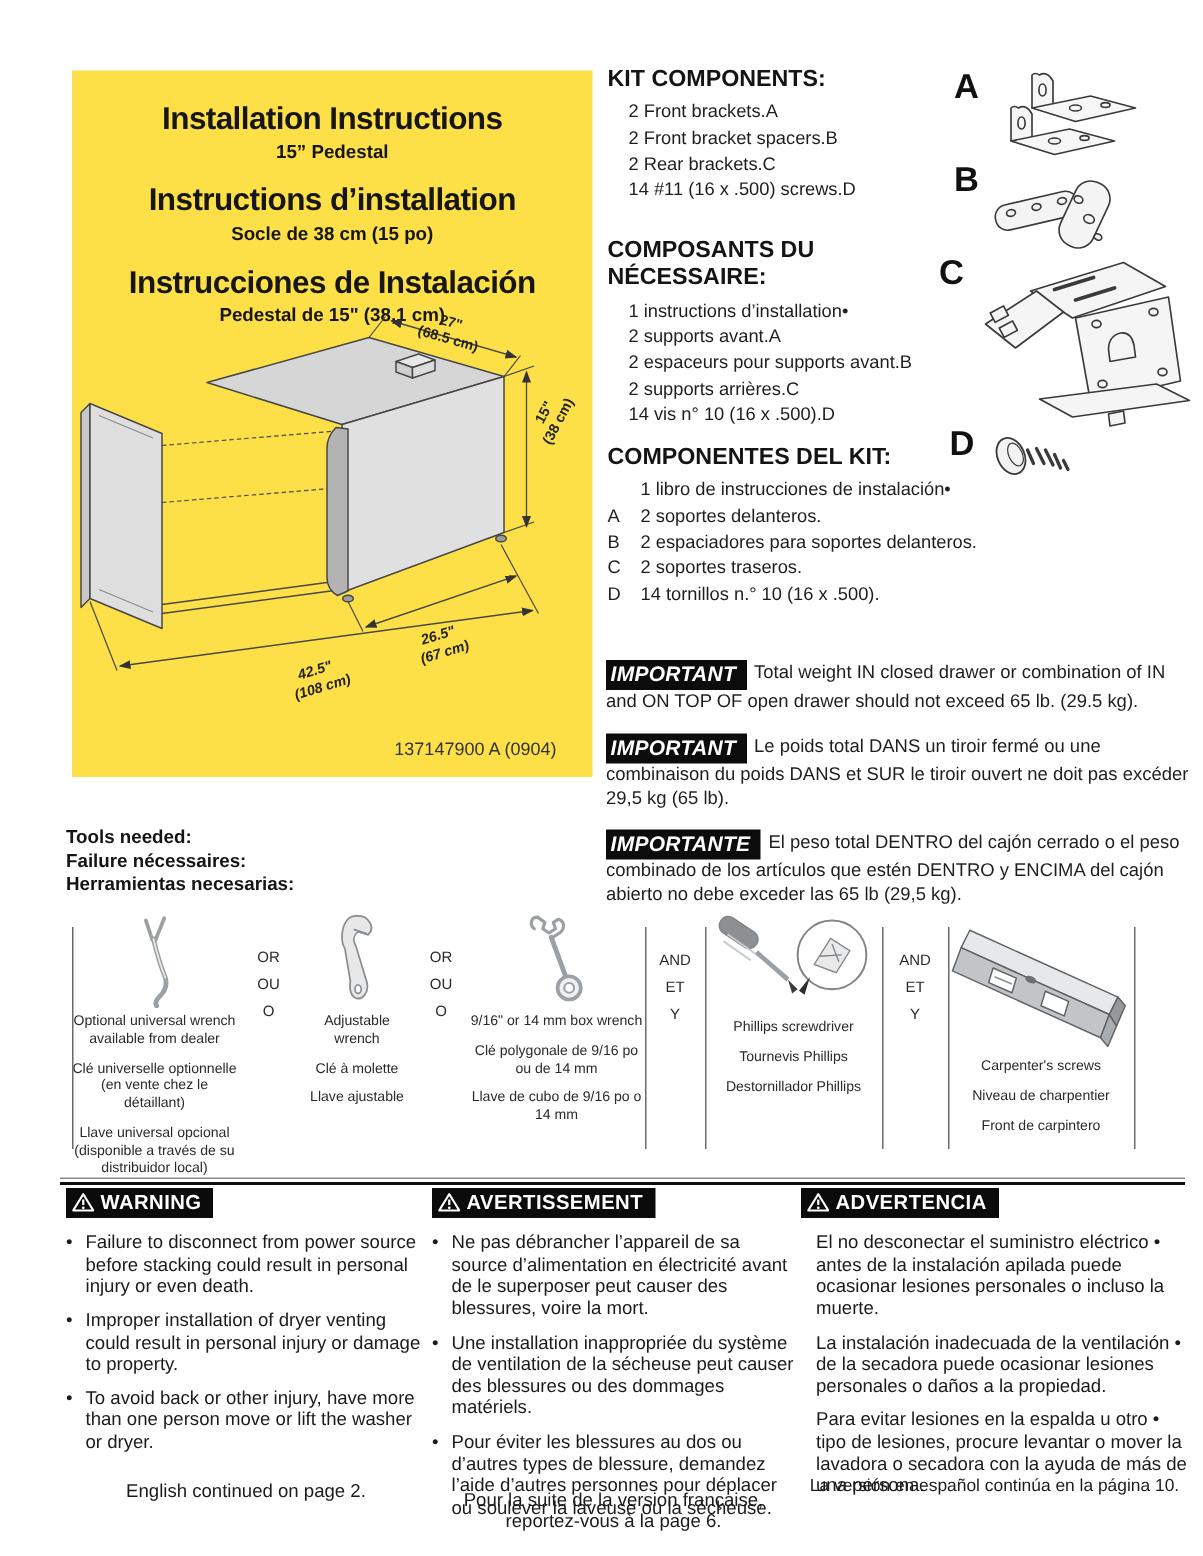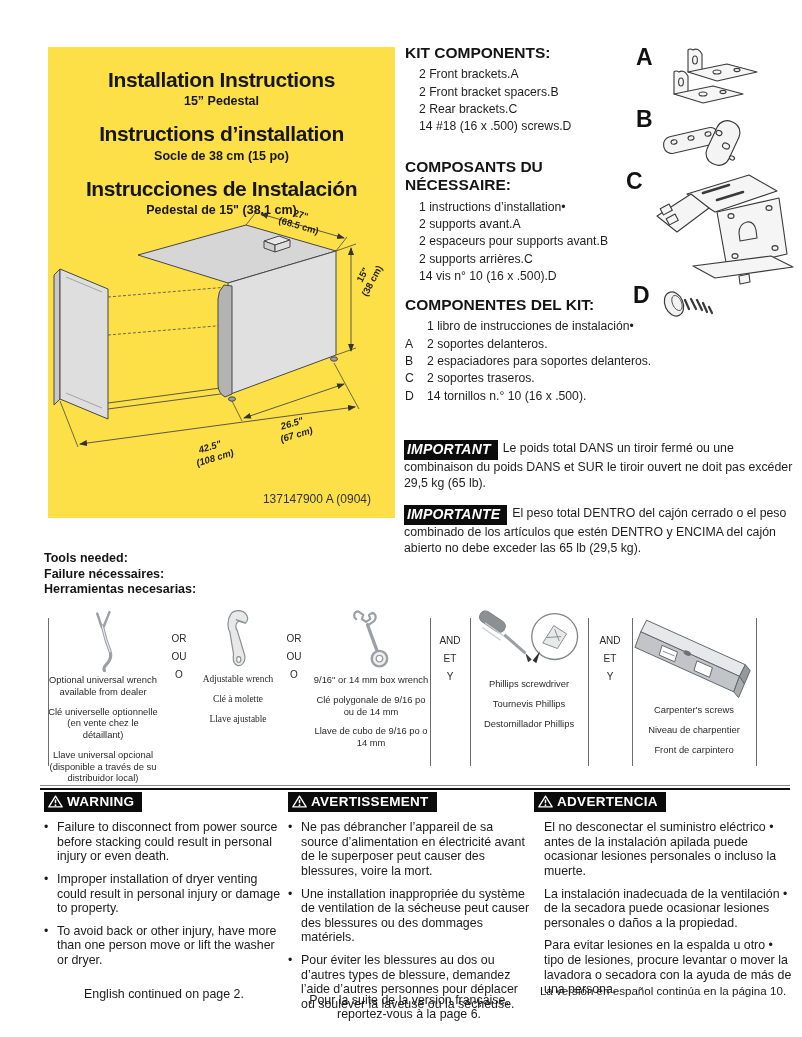--- a/index.html
+++ b/index.html
@@ -30,21 +30,21 @@
   
   .importants{position:absolute;left:404px;top:428px;width:394px;}
   .important{margin-bottom:10px;font-size:12.3px;line-height:1.3;}
   .imp-label{display:inline-block;background:#0c0c0c;color:#fff;font-weight:bold;font-style:italic;
              font-size:14px;padding:0 7px 2px 3px;margin-right:5px;letter-spacing:0.2px;vertical-align:-2px;}
   
   .tools-heading{position:absolute;left:44px;top:551px;font-size:12.5px;font-weight:bold;line-height:1.25;color:#141414;}
   .tools-row{position:absolute;left:48px;top:606px;width:742px;height:178px;display:flex;}
   .vline{position:absolute;top:12px;height:148px;width:1px;background:#6b6b6b;}
   .tcell{text-align:center;padding-top:4px;box-sizing:border-box;}
-  .tc1{width:110px;} .tsep{width:42px;} .tc2{width:76px;font-family:Liberation Serif, serif;} .tsep2{width:36px;}
+  .tc1{width:110px;} .tsep{width:42px;} .tc2{width:76px;} .tsep2{width:36px;}
   .tc3{width:118px;} .tand1{width:40px;} .tc4{width:118px;} .tand2{width:44px;} .tc5{width:124px;}
   .icon-box{display:flex;align-items:flex-start;justify-content:center;}
   .ib1,.ib2,.ib3{height:64px;} .ib4{height:68px;} .ib5{height:94px;}
   .tool-label{font-size:9.4px;line-height:1.25;margin:0 0 8px 0;color:#2a2a2a;}
   .sep-stack{padding-top:24px;font-size:10px;line-height:18px;color:#2a2a2a;}
   .and-stack{padding-top:26px;}
   
   .rule{position:absolute;left:40px;top:785px;width:750px;height:2px;border-top:1px solid #8a8a8a;border-bottom:2.5px solid #0e0e0e;}
   
   .warnings{position:absolute;left:44px;top:792px;width:748px;height:245px;display:flex;}
@@ -128,21 +128,21 @@
     </div>
     <div class="part-number">137147900 A (0904)</div>
   </div>
 
   <div class="kit-block kit-en">
     <div class="kit-heading">KIT COMPONENTS:</div>
     <div class="kit-items">
       <div class="kit-item">2 Front brackets.A</div>
       <div class="kit-item">2 Front bracket spacers.B</div>
       <div class="kit-item">2 Rear brackets.C</div>
-      <div class="kit-item">14 #18 (16 x .500) screws.D</div>
+      <div class="kit-item">14 #11 (16 x .500) screws.D</div>
     </div>
   </div>
 
   <div class="kit-block kit-fr">
     <div class="kit-heading">COMPOSANTS DU NÉCESSAIRE:</div>
     <div class="kit-items">
       <div class="kit-item">1 instructions d’installation•</div>
       <div class="kit-item">2 supports avant.A</div>
       <div class="kit-item">2 espaceurs pour supports avant.B</div>
       <div class="kit-item">2 supports arrières.C</div>
@@ -242,20 +242,21 @@
             <path d="M33,15 l5,10"></path>
             <path d="M39,16 l5,10"></path>
           <path d="M45,19 l4,9"></path>
             <path d="M51,23 l3,6"></path>
         </g>
       </g>
     </svg>
   </div>
 
   <div class="importants">
+    <p class="important"><span class="imp-label">IMPORTANT</span><span>Total weight IN closed drawer or combination of IN and ON TOP OF open drawer should not exceed 65 lb. (29.5 kg).</span></p>
     <p class="important"><span class="imp-label">IMPORTANT</span><span>Le poids total DANS un tiroir fermé ou une combinaison du poids DANS et SUR le tiroir ouvert ne doit pas excéder 29,5 kg (65 lb).</span></p>
     <p class="important"><span class="imp-label">IMPORTANTE</span><span>El peso total DENTRO del cajón cerrado o el peso combinado de los artículos que estén DENTRO y ENCIMA del cajón abierto no debe exceder las 65 lb (29,5 kg).</span></p>
   </div>
 
   <div class="tools-heading">
     <div>Tools needed:</div>
     <div>Failure nécessaires:</div>
     <div>Herramientas necesarias:</div>
   </div>
 

